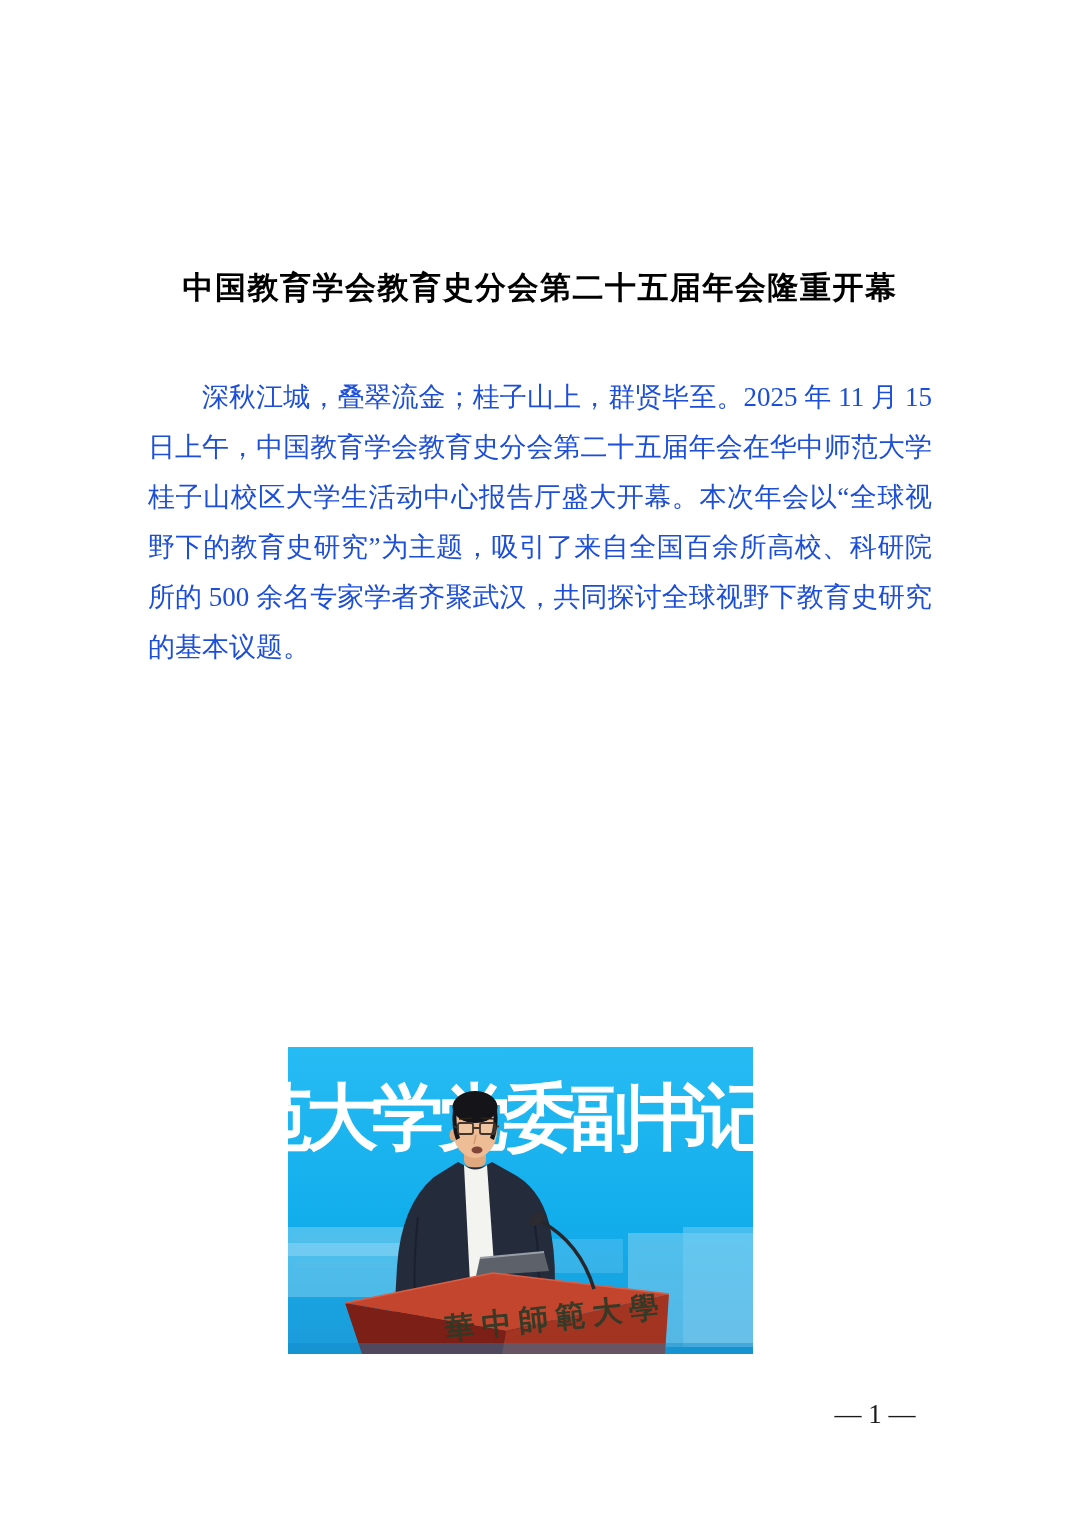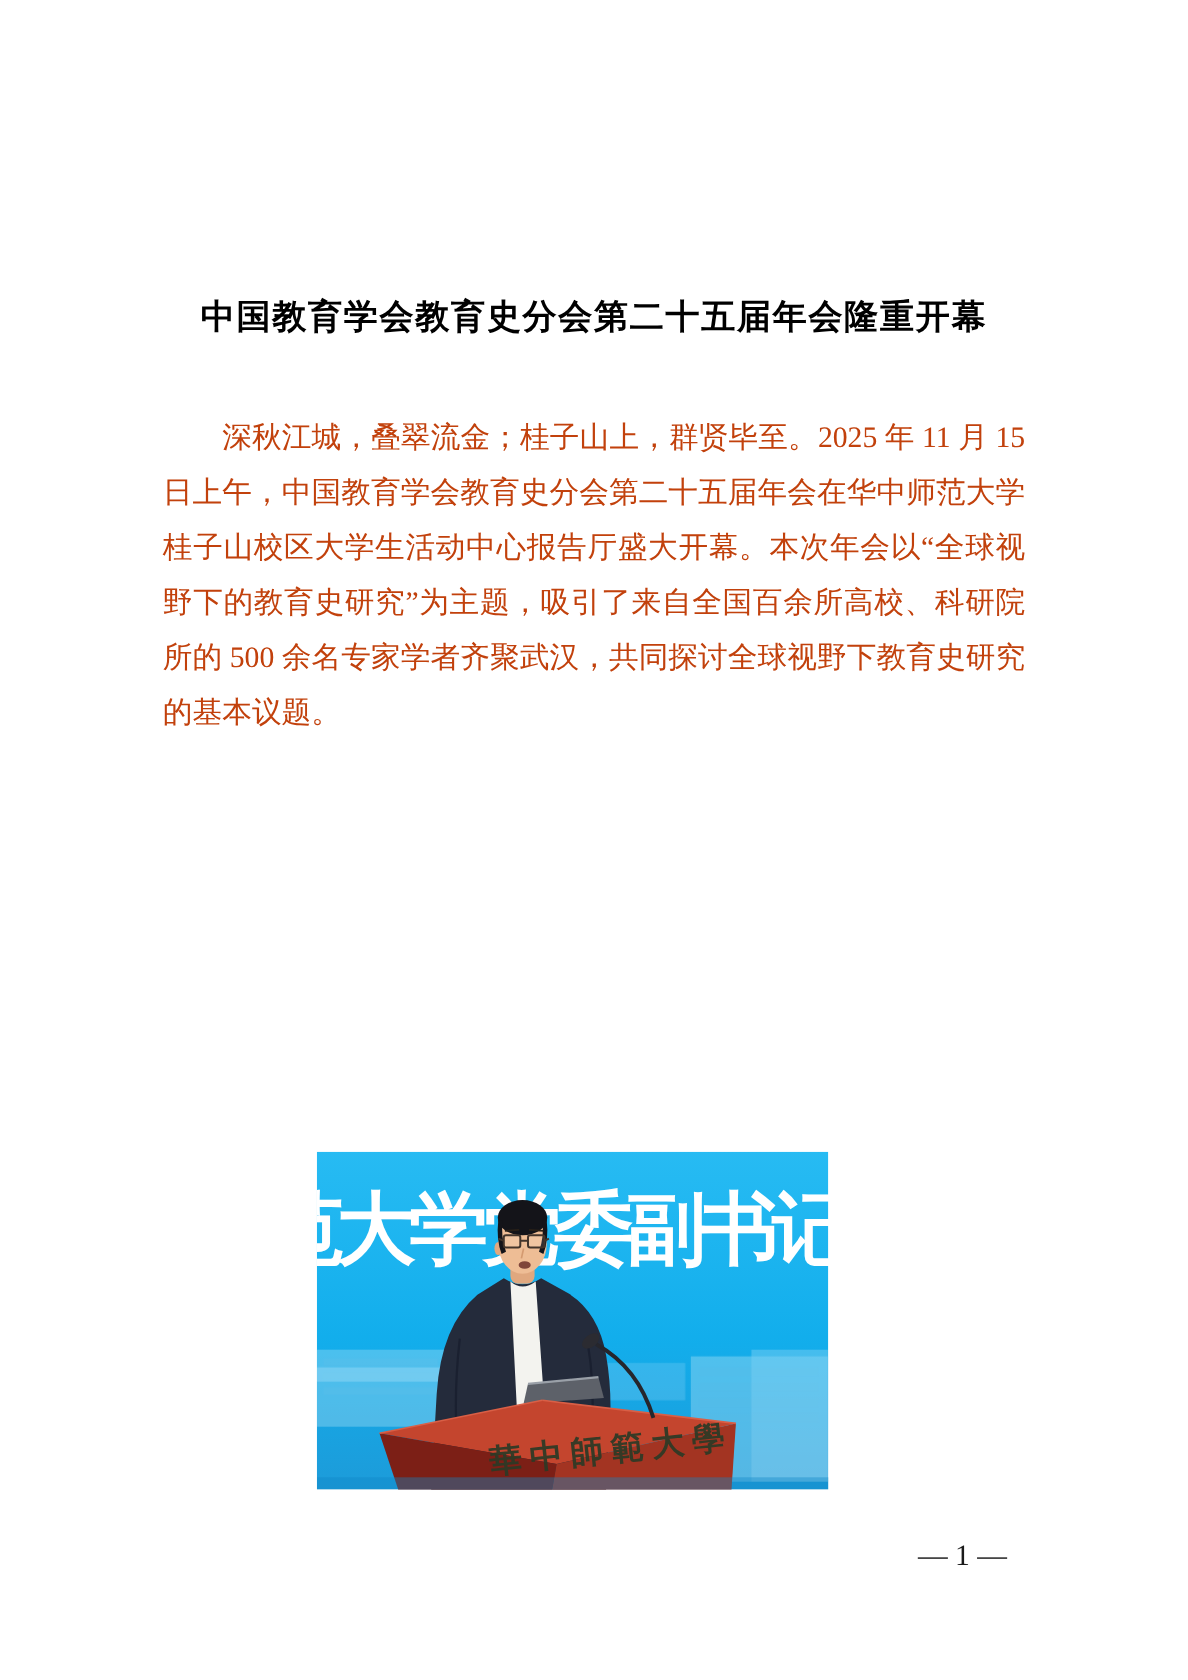--- a/index.html
+++ b/index.html
@@ -28,21 +28,21 @@
   }
   .doc-body {
     position: absolute;
     top: 341px;
     left: 148px;
     width: 784px;
     font-size: 27px;
     line-height: 50px;
     text-align: justify;
     text-justify: inter-ideograph;
-    color: #c2410c;
+    color: #1d4ed8;
   }
   .doc-body p {
     margin: 0;
     text-indent: 2em;
   }
   .photo-figure {
     position: absolute;
     top: 1016px;
     left: 288px;
     width: 465px;

